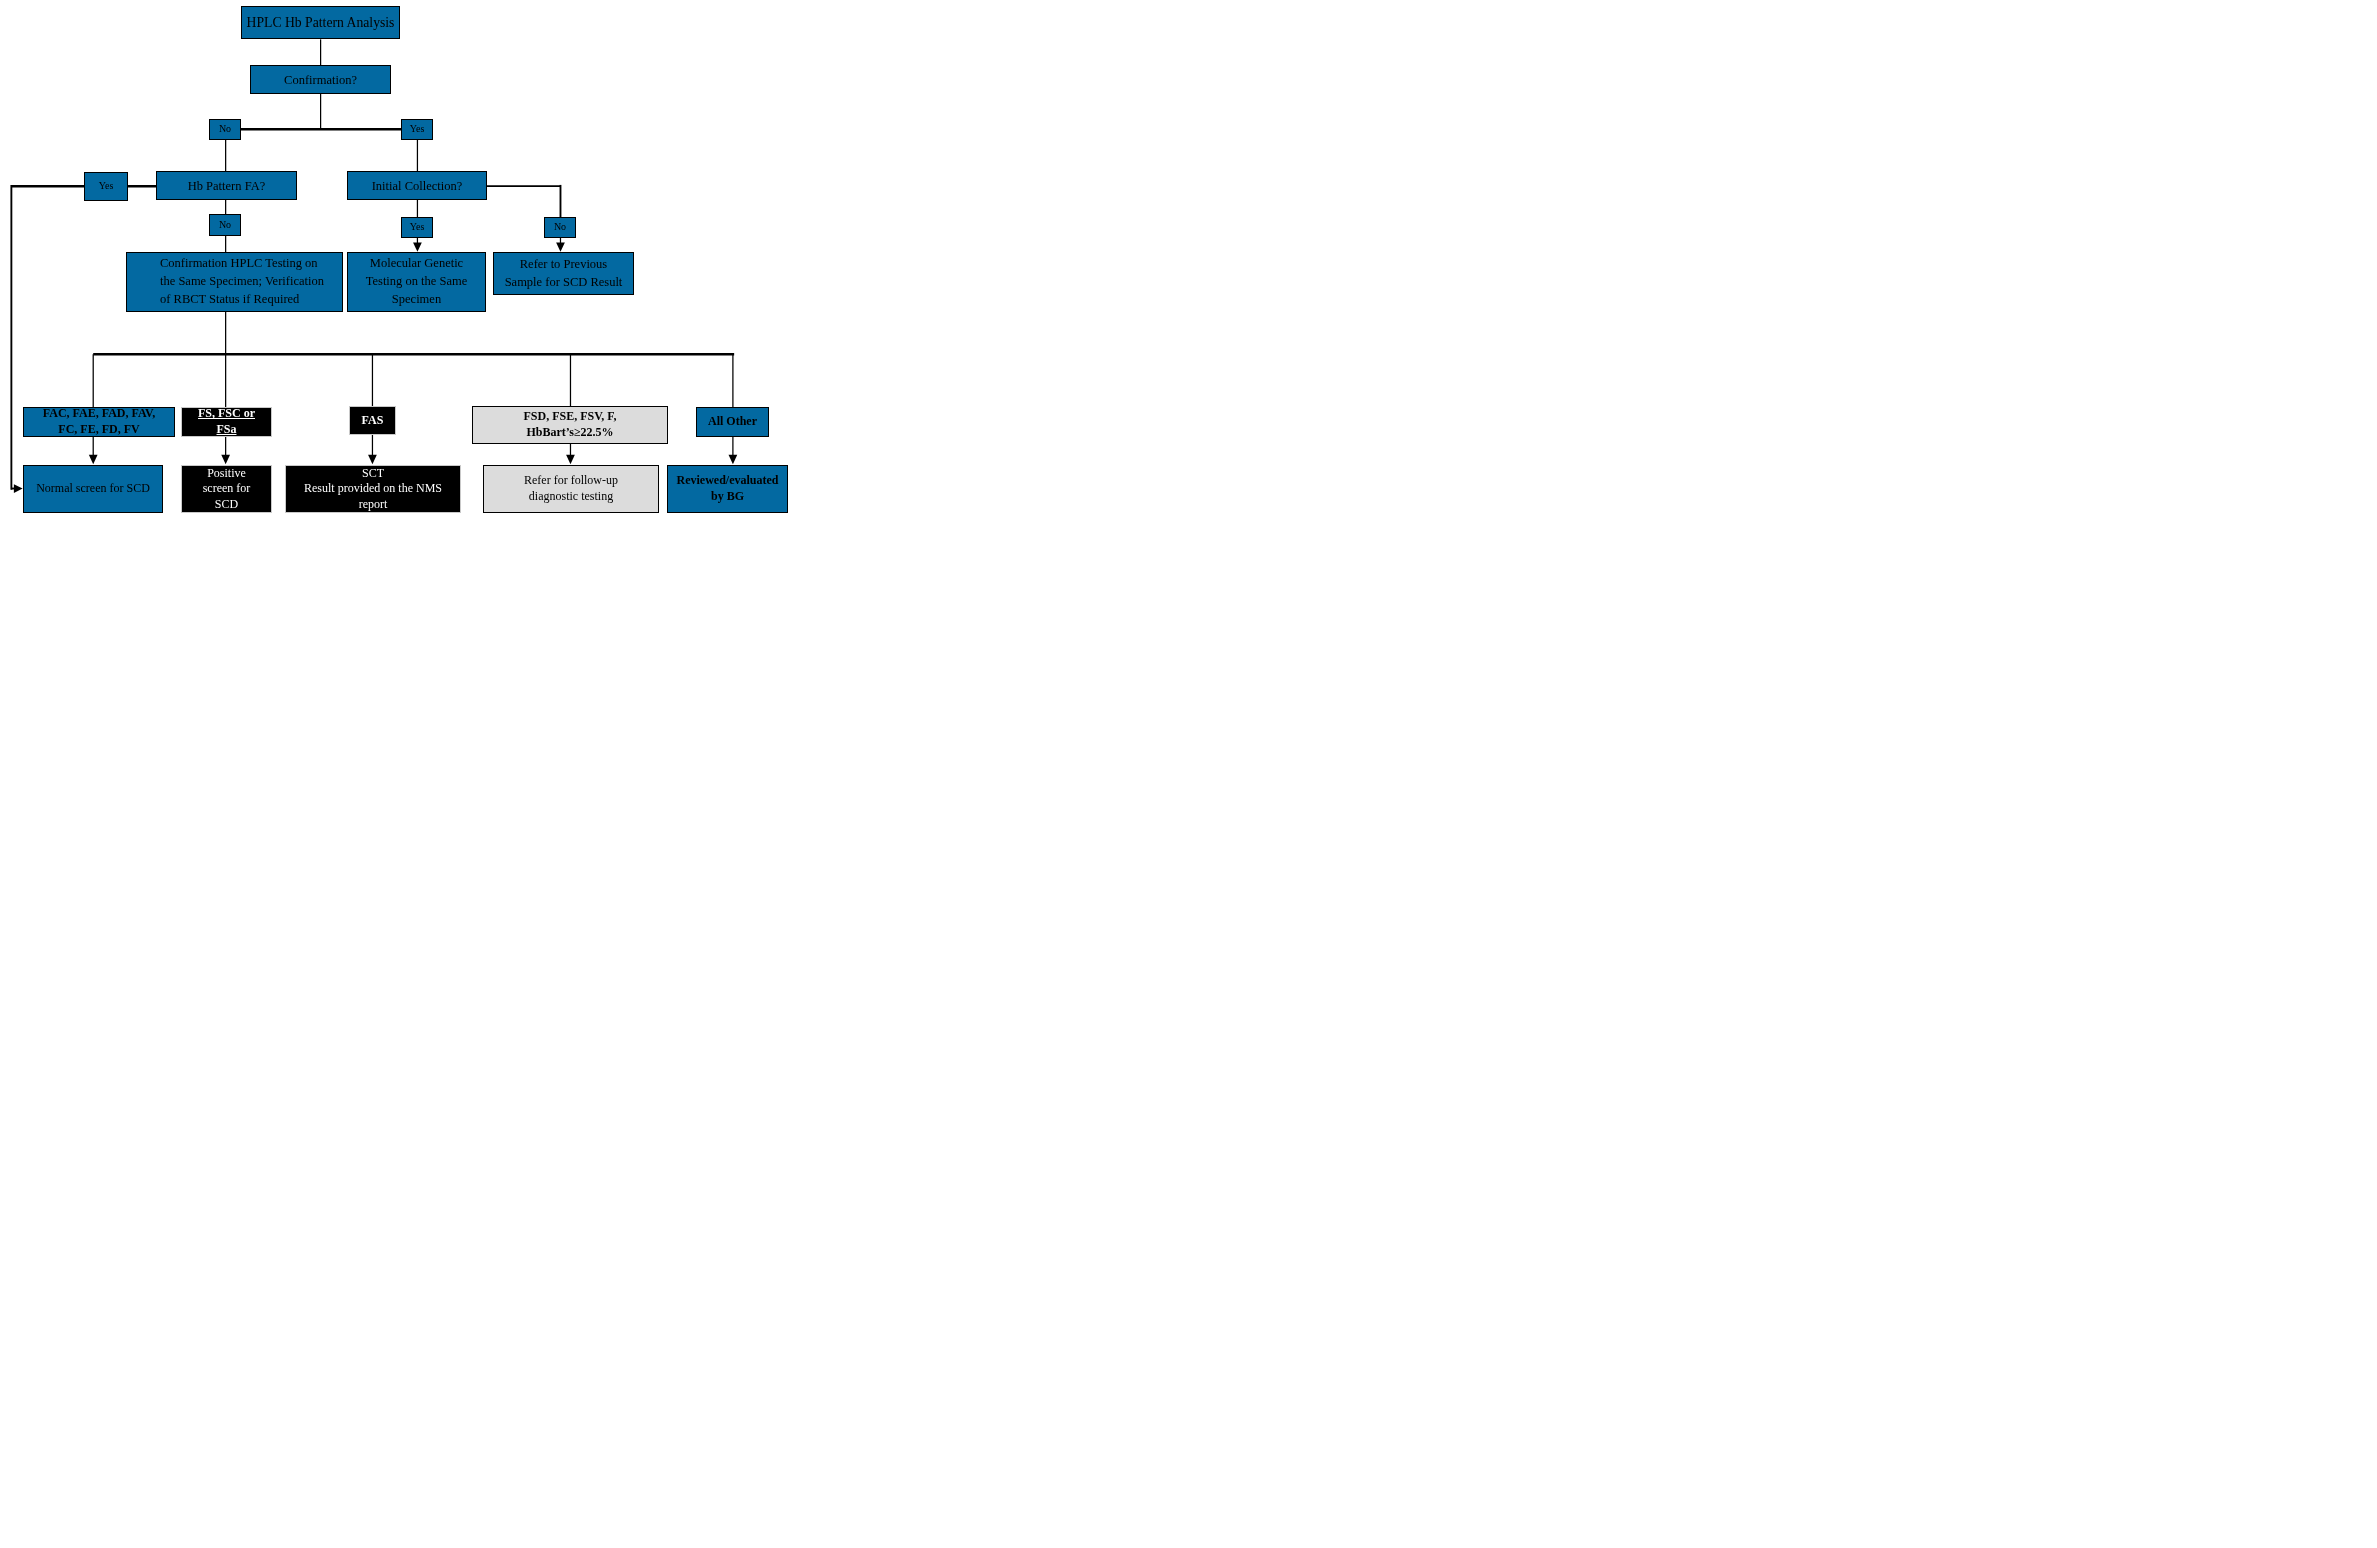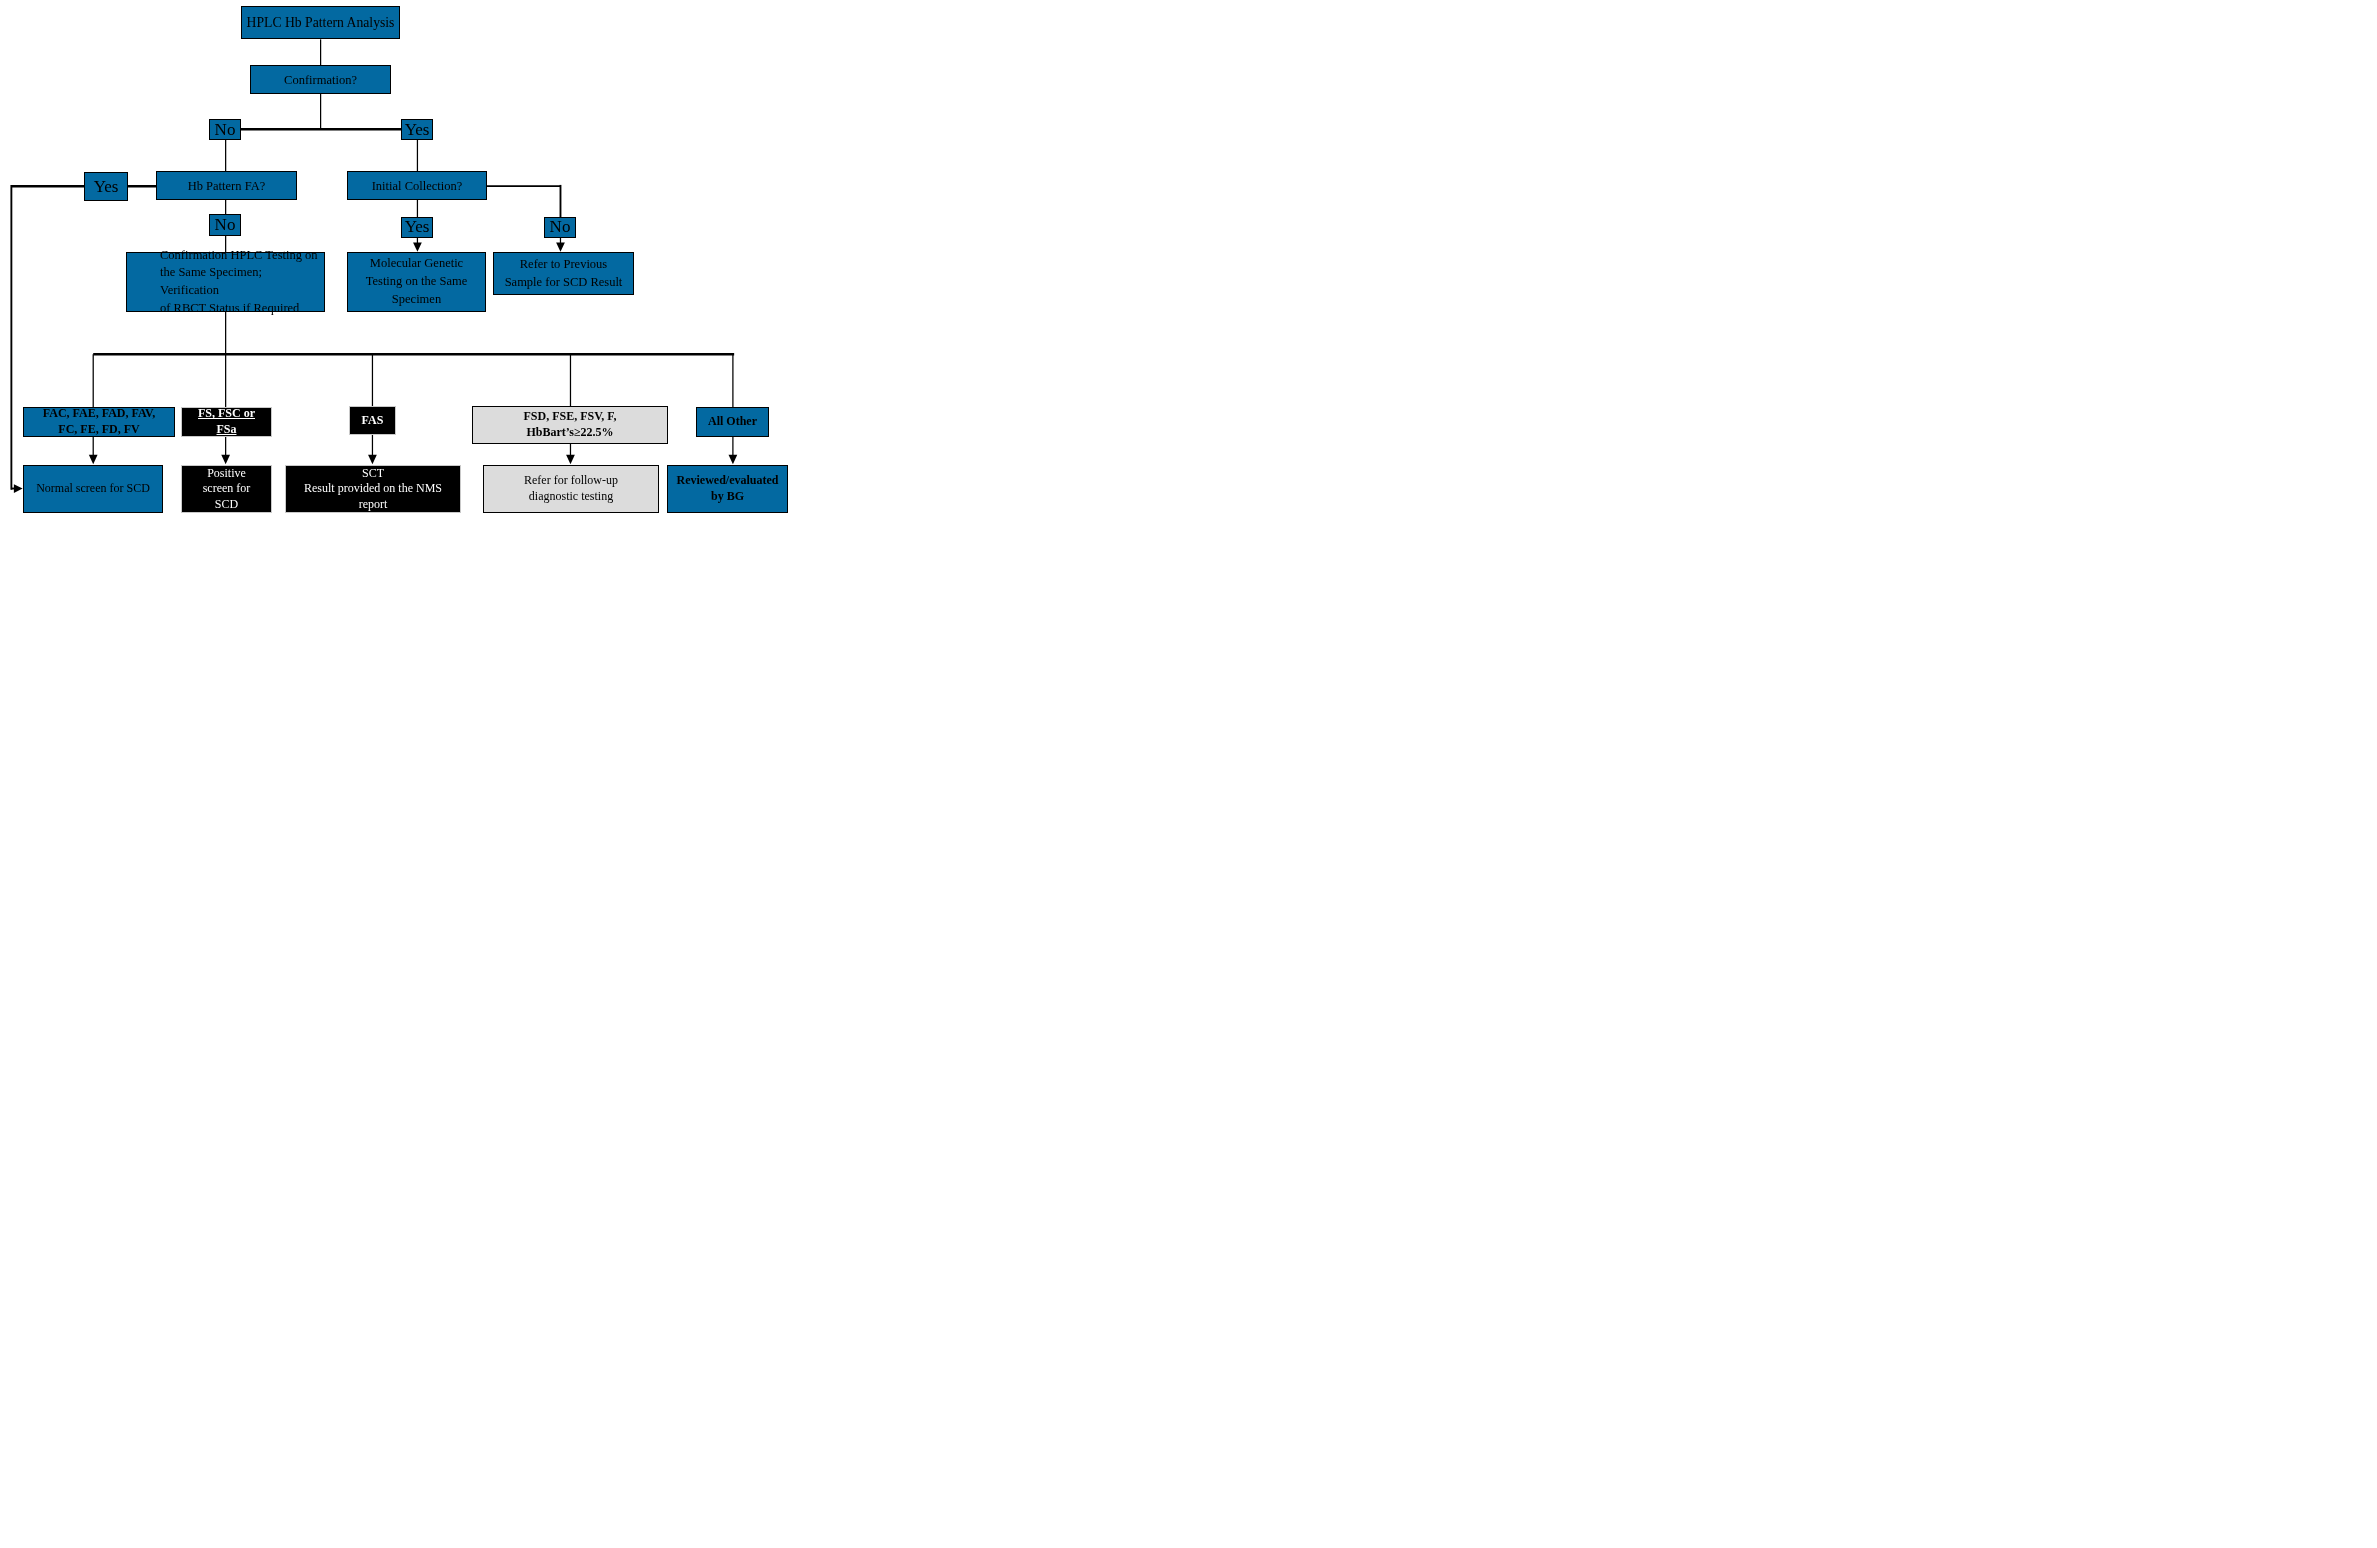--- a/index.html
+++ b/index.html
@@ -9,21 +9,21 @@
     overflow:hidden;
   }
   .wires{position:absolute;left:0;top:0;pointer-events:none;}
   .node{
     position:absolute; box-sizing:border-box;
     display:flex; align-items:center; justify-content:center;
     text-align:center; white-space:pre-line;
     background:#0369a1; border:1.9px solid #000;
     font-size:12.5px; line-height:1.28;
   }
-  .small{font-size:17px;}
+  .small{font-size:10px;}
   .bigbox{font-size:12.5px; line-height:1.42;}
   .leftalign{justify-content:flex-start; text-align:left; padding-left:8px; padding-right:3.7px;}
   .rowbox{font-size:12px; line-height:1.3;}
   .blackbox{background:#000000; color:#ffffff; border:1.9px solid #c9c9c9;}
   .graybox{background:#dcdcdc; color:#000000; border:1.9px solid #000;}
   .bold{font-weight:bold;}
 </style>
 </head>
 <body>
 
@@ -105,21 +105,21 @@
   <div class="node" style="left:156px; top:171px; width:141px; height:29px;">Hb Pattern FA?</div>
 
   <div class="node" style="left:347px; top:171px; width:140px; height:29px;">Initial Collection?</div>
 
   <div class="node small" style="left:209px; top:214px; width:32px; height:22px;">No</div>
 
   <div class="node small" style="left:401px; top:217px; width:32px; height:20.6px;">Yes</div>
 
   <div class="node small" style="left:544px; top:217px; width:32px; height:20.6px;">No</div>
 
-  <div class="node bigbox leftalign" style="left:126px; top:252px; width:199px; height:60px;padding-left:33px;">Confirmation HPLC Testing on
+  <div class="node bigbox leftalign" style="left:126px; top:252px; width:217px; height:60px;padding-left:33px;">Confirmation HPLC Testing on
 the Same Specimen; Verification
 of RBCT Status if Required</div>
 
   <div class="node bigbox" style="left:347px; top:252px; width:139px; height:60px;">Molecular Genetic
 Testing on the Same
 Specimen</div>
 
   <div class="node bigbox" style="left:493px; top:252px; width:141px; height:43px;">Refer to Previous
 Sample for SCD Result</div>
 

